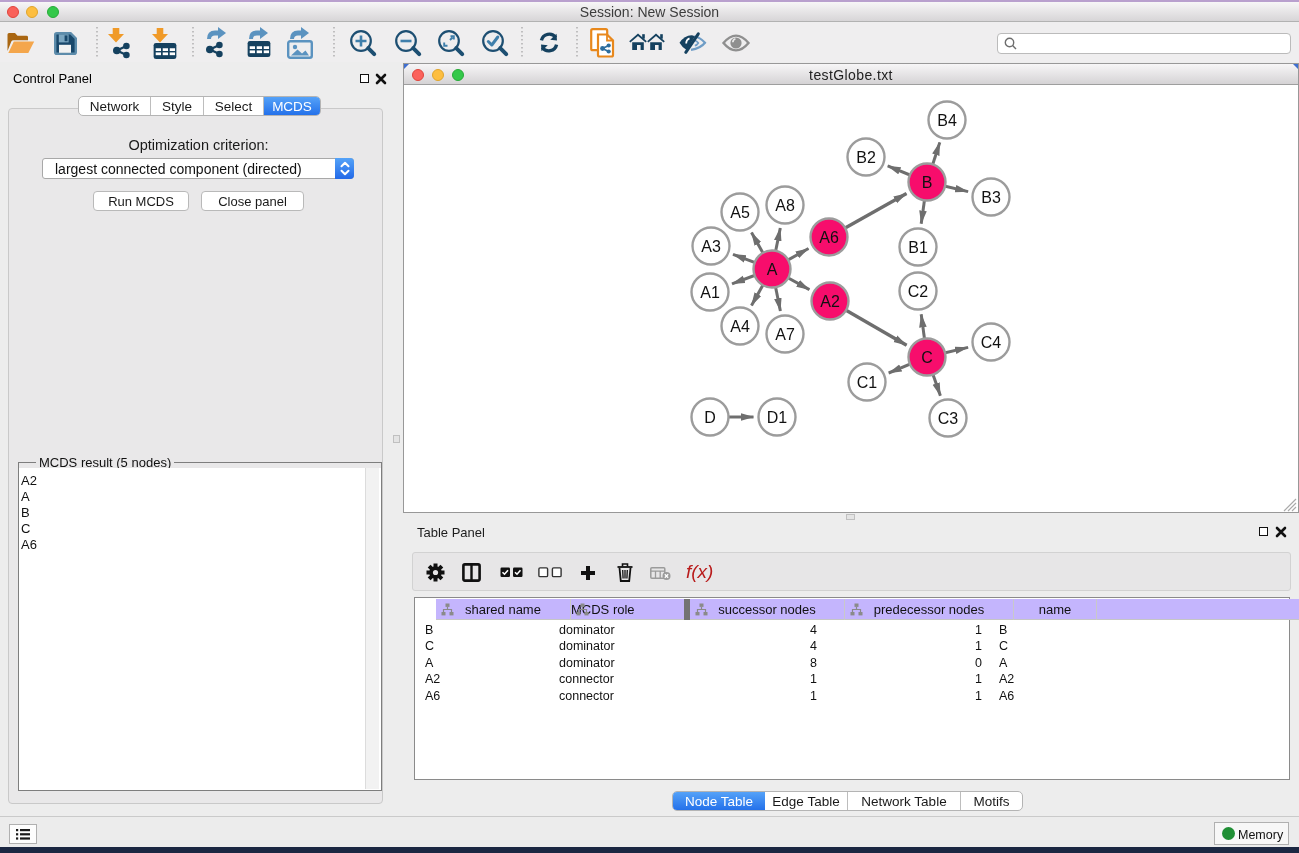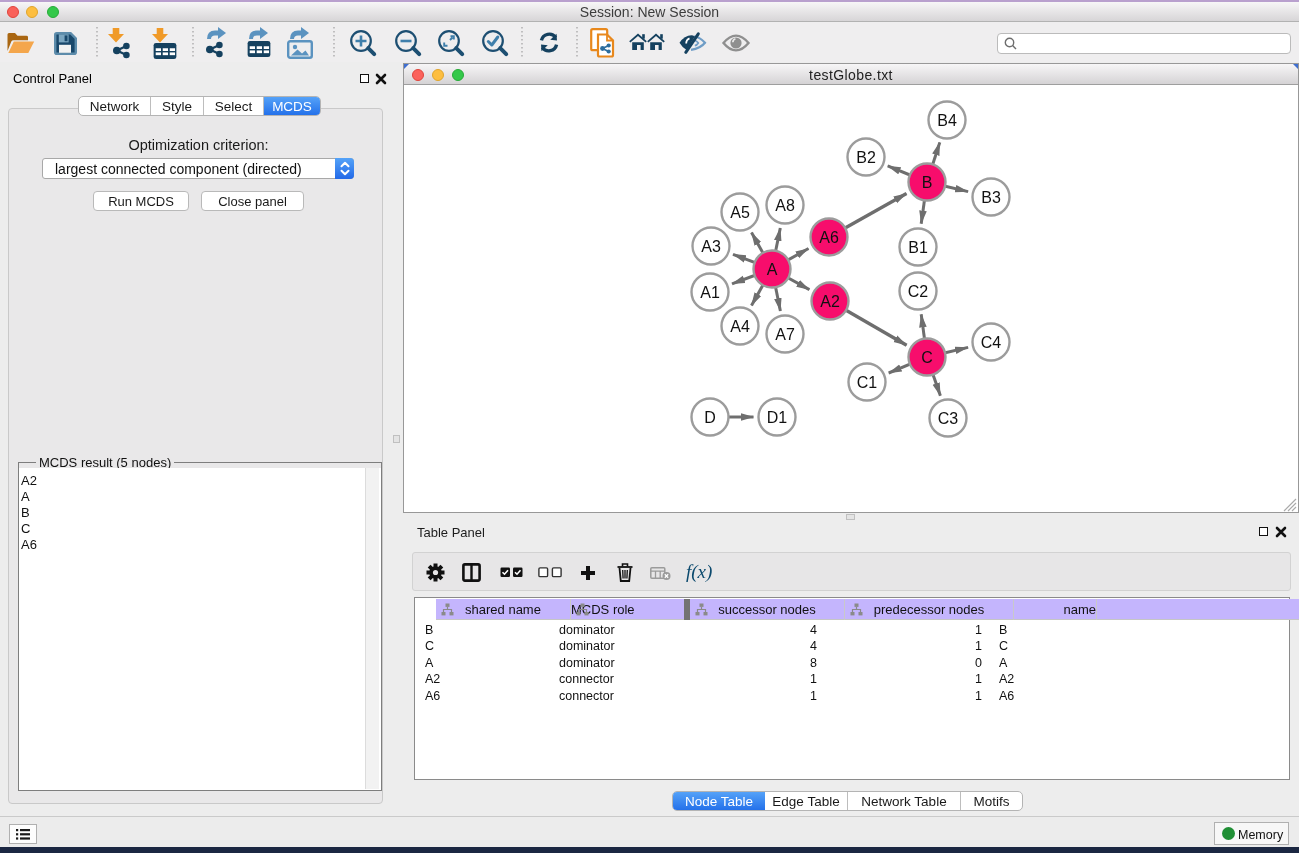--- a/index.html
+++ b/index.html
@@ -346,21 +346,21 @@
     <line x1="0.5" y1="4" x2="15.5" y2="4" stroke="#111" stroke-width="1.8"></line>
     <path d="M5.5,3.5 L5.5,1 L10.5,1 L10.5,3.5" fill="none" stroke="#111" stroke-width="1.6"></path>
     <path d="M5.7,7 L6.1,15.5 M8,7 L8,15.5 M10.3,7 L9.9,15.5" stroke="#111" stroke-width="1.3"></path>
   </svg>
 <svg style="left:650px;top:567px" width="21" height="13" viewBox="0 0 21 13">
     <rect x="0.8" y="0.8" width="14" height="10.5" rx="1" fill="none" stroke="#9b9b9b" stroke-width="1.5"></rect>
     <path d="M0.8,4.2 L14.8,4.2 M5.5,4.2 L5.5,11.3 M10.2,4.2 L10.2,11.3" stroke="#9b9b9b" stroke-width="1.3"></path>
     <circle cx="16.5" cy="9" r="4" fill="#9b9b9b"></circle>
     <path d="M14.8,7.3 L18.2,10.7 M18.2,7.3 L14.8,10.7" stroke="#fff" stroke-width="1.3"></path>
   </svg>
-<div class="abs" style="left:686px;top:561px;font-family:Liberation Serif, serif;font-style:italic;font-size:19px;color:#0c4a6e">f(x)</div>
+<div class="abs" style="left:686px;top:561px;font-family:Liberation Sans, sans-serif;font-style:italic;font-size:19px;color:#b91c1c">f(x)</div>
 
 <div class="abs" style="left:414px;top:597px;width:876px;height:183px;background:#fff;border:1px solid #8a8a8a"></div>
 <div class="abs" id="thead" style="left:436px;top:599px;width:874px;height:21px;background:#c4b5fd;border-bottom:1px solid #c6c6c6">
     <div style="position:absolute;left:0px;top:0;width:135px;height:21px;border-right:1px solid #c9c9c9;font-size:13px;color:#111;text-align:center;line-height:21px"><svg style="position:absolute;left:5px;top:4px" width="13" height="13" viewBox="0 0 13 13">
         <g fill="#8a8a8a">
           <rect x="4.5" y="0.5" width="4" height="3.4"></rect>
           <rect x="0.5" y="9" width="4" height="3.4"></rect>
           <rect x="8.5" y="9" width="4" height="3.4"></rect>
         </g>
         <path d="M6.5,3.9 L6.5,6.5 M2.5,9 L2.5,6.5 L10.5,6.5 L10.5,9" fill="none" stroke="#8a8a8a" stroke-width="1.2"></path>
@@ -382,21 +382,21 @@
         <path d="M6.5,3.9 L6.5,6.5 M2.5,9 L2.5,6.5 L10.5,6.5 L10.5,9" fill="none" stroke="#8a8a8a" stroke-width="1.2"></path>
       </svg>successor nodes</div>
     <div style="position:absolute;left:409px;top:0;width:169px;height:21px;border-right:1px solid #c9c9c9;font-size:13px;color:#111;text-align:center;line-height:21px"><svg style="position:absolute;left:5px;top:4px" width="13" height="13" viewBox="0 0 13 13">
         <g fill="#8a8a8a">
           <rect x="4.5" y="0.5" width="4" height="3.4"></rect>
           <rect x="0.5" y="9" width="4" height="3.4"></rect>
           <rect x="8.5" y="9" width="4" height="3.4"></rect>
         </g>
         <path d="M6.5,3.9 L6.5,6.5 M2.5,9 L2.5,6.5 L10.5,6.5 L10.5,9" fill="none" stroke="#8a8a8a" stroke-width="1.2"></path>
       </svg>predecessor nodes</div>
-    <div style="position:absolute;left:578px;top:0;width:83px;height:21px;border-right:1px solid #c9c9c9;font-size:13px;color:#111;text-align:right;line-height:21px">name</div>
+    <div style="position:absolute;left:578px;top:0;width:83px;height:21px;border-right:1px solid #c9c9c9;font-size:13px;color:#111;text-align:center;line-height:21px">name</div>
   </div>
 <div class="abs" id="trows" style="left:415px;top:622px;width:874px;font-size:12.5px;color:#111">
     <div style="position:absolute;left:0;top:0px;width:874px;height:16px;line-height:16px">
       <span style="position:absolute;left:10px">B</span>
       <span style="position:absolute;left:144px">dominator</span>
       <span style="position:absolute;left:254px;width:148px;text-align:right">4</span>
       <span style="position:absolute;left:409px;width:158px;text-align:right">1</span>
       <span style="position:absolute;left:584px">B</span>
     </div>
     <div style="position:absolute;left:0;top:16px;width:874px;height:16px;line-height:16px">

